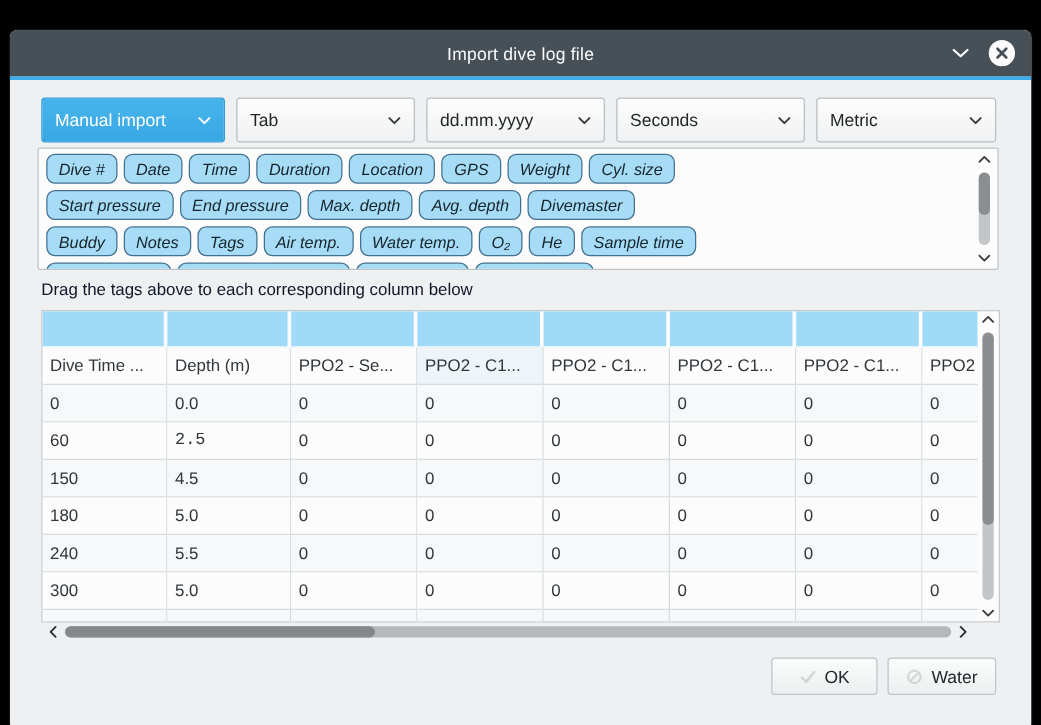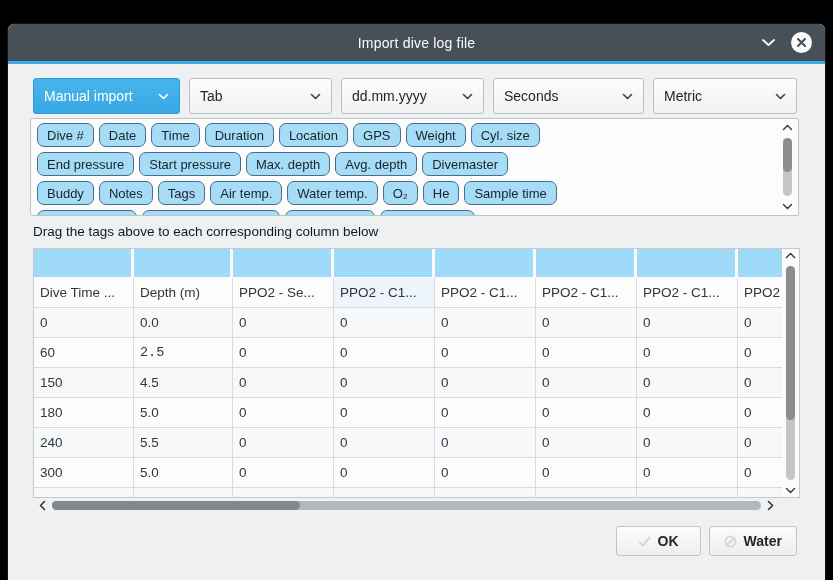--- a/index.html
+++ b/index.html
@@ -24,21 +24,21 @@
 
   .combo-row{position:absolute;left:25px;top:54px;display:flex;gap:9px;}
   .combo{height:36px;border:1px solid #b9bfc3;border-radius:3px;
     background:linear-gradient(#fdfdfd,#f0f1f2);display:flex;align-items:center;
     justify-content:space-between;padding:0 10px;font-size:14px;color:var(--text);}
   .combo svg{flex:0 0 auto;margin-left:8px;}
   .combo.primary{background:linear-gradient(#47b4ec,#38a8e4);border-color:#2f9cd8;color:#fff;}
 
   .tagbox{position:absolute;left:22px;top:94px;width:769px;height:98px;background:var(--surface);
     border:1px solid var(--border);border-radius:2px;overflow:hidden;}
-  .tagrows{padding:4px 24px 0 6px;display:flex;flex-direction:column;gap:5px;}
+  .tagrows{padding:4px 24px 0 6px;display:flex;flex-direction:column;gap:5px;font-style:italic;}
   .tagrow{display:flex;gap:5px;}
   .tag{height:24px;background:var(--tag-fill);border:1px solid var(--tag-border);border-radius:7px;
     padding:0 9px;font-size:13px;color:#16242d;display:flex;align-items:center;white-space:nowrap;flex:0 0 auto;}
 
   .vsb{position:absolute;right:2px;top:2px;bottom:2px;width:17px;}
   .vsb .up{position:absolute;top:3px;left:0;right:0;display:flex;justify-content:center;}
   .vsb .down{position:absolute;bottom:3px;left:0;right:0;display:flex;justify-content:center;}
   .vsb .track{position:absolute;left:4px;right:4px;top:17px;bottom:17px;background:var(--scroll-track);border-radius:5px;}
   .vsb .thumb{position:absolute;left:0;right:0;top:0;background:var(--scroll-thumb);border-radius:5px;}
 
@@ -60,21 +60,21 @@
   .trow.alt .bodycell{background:#f6f8f9;}
 
   .hscroll{position:absolute;left:31px;top:475px;width:735px;height:13px;
     display:flex;align-items:center;gap:6px;}
   .htrack{position:relative;flex:1;height:9px;background:#b5b8ba;border-radius:5px;}
   .hthumb{position:absolute;left:0;top:0;height:9px;width:35%;background:#84888b;border-radius:5px;}
 
   .btnrow{position:absolute;top:502px;right:28px;display:flex;gap:8px;}
   .btn{min-width:85px;height:30px;border:1px solid #bfc4c8;border-radius:3px;
     background:linear-gradient(#fbfcfc,#edeeef);font-size:14px;color:var(--text);
-    display:flex;align-items:center;justify-content:center;gap:7px;padding:0 14px;font-weight:bold;}
+    display:flex;align-items:center;justify-content:center;gap:7px;padding:0 14px;}
   .btn .ghost{opacity:.14;display:flex;align-items:center;}
 </style>
 </head>
 <body>
 
 <div class="window">
 
   <div class="titlebar">
     <span class="title">Import dive log file</span>
     <span class="tb-icons">
@@ -131,22 +131,22 @@
           <span class="tag">Dive #</span>
           <span class="tag">Date</span>
           <span class="tag">Time</span>
           <span class="tag">Duration</span>
           <span class="tag">Location</span>
           <span class="tag">GPS</span>
           <span class="tag">Weight</span>
           <span class="tag">Cyl. size</span>
         </div>
         <div class="tagrow">
+          <span class="tag">Start pressure</span>
           <span class="tag">End pressure</span>
-          <span class="tag">Start pressure</span>
           <span class="tag">Max. depth</span>
           <span class="tag">Avg. depth</span>
           <span class="tag">Divemaster</span>
         </div>
         <div class="tagrow">
           <span class="tag">Buddy</span>
           <span class="tag">Notes</span>
           <span class="tag">Tags</span>
           <span class="tag">Air temp.</span>
           <span class="tag">Water temp.</span>

